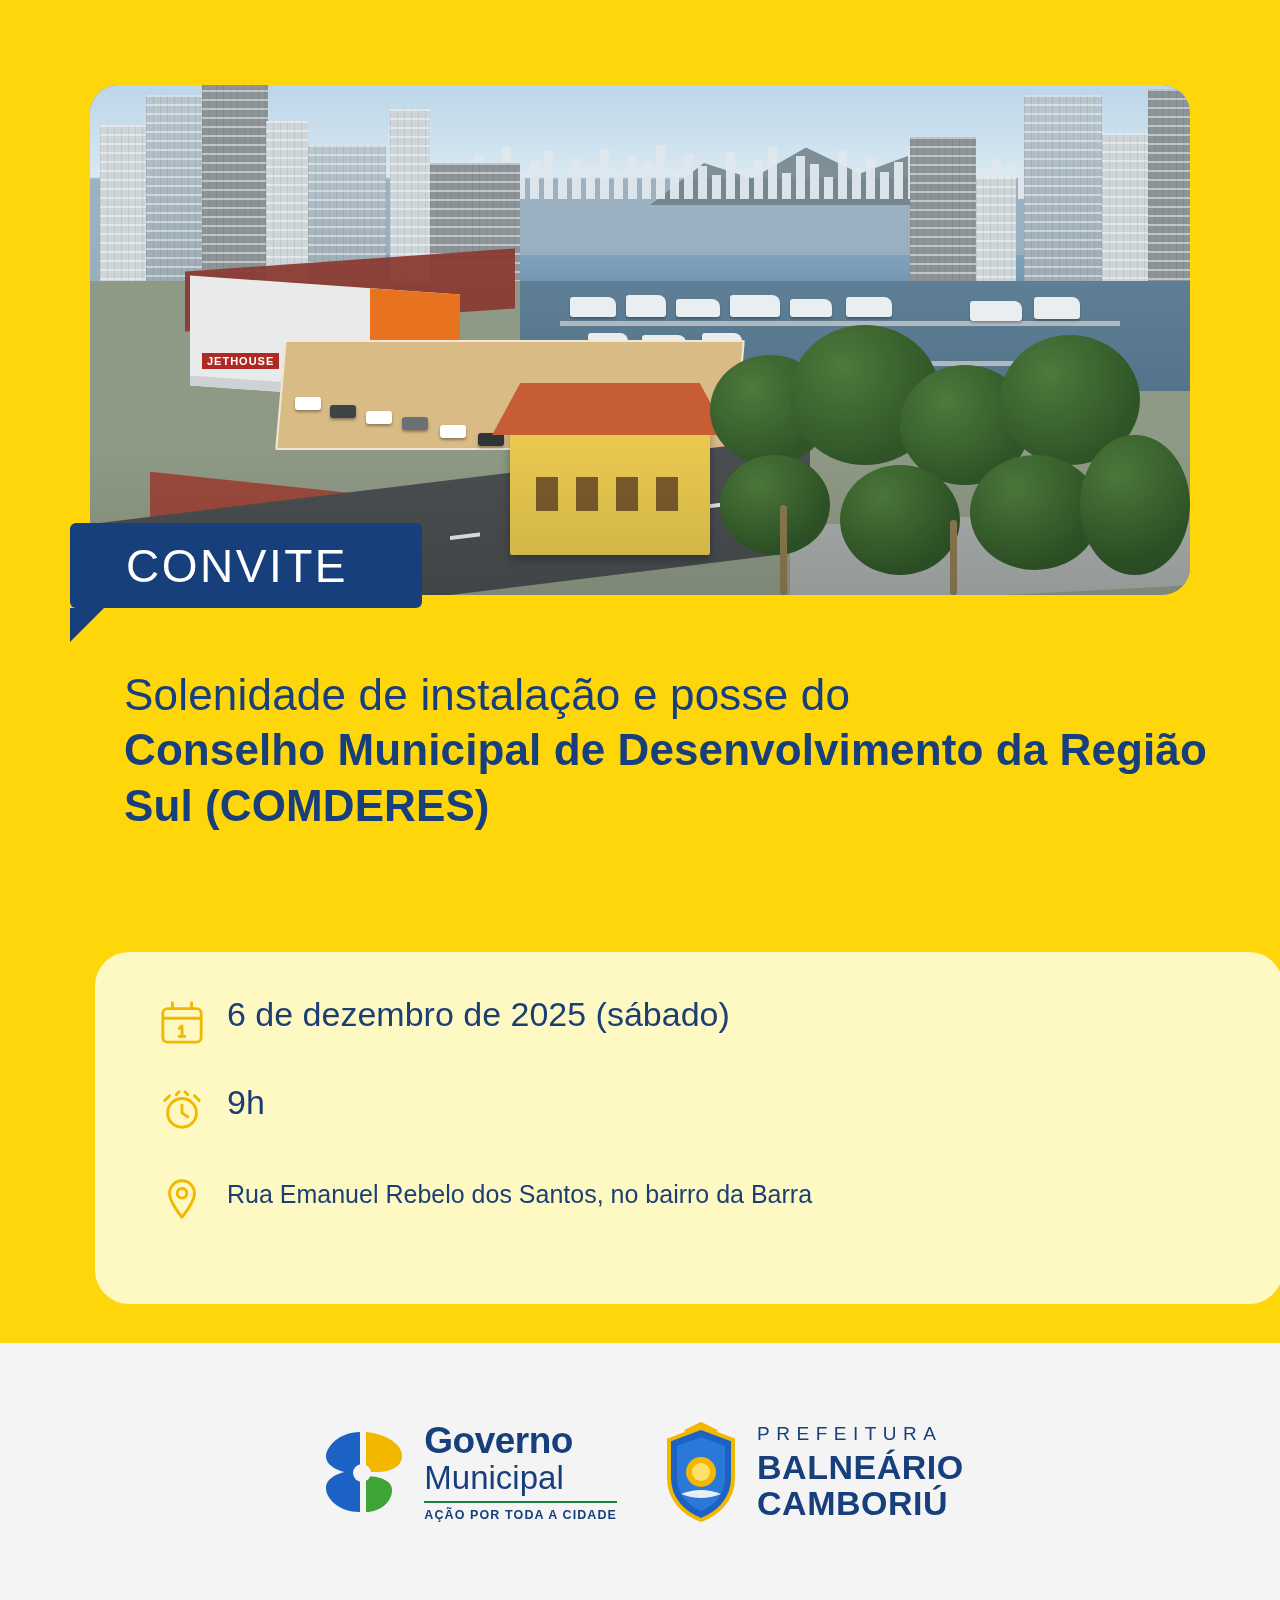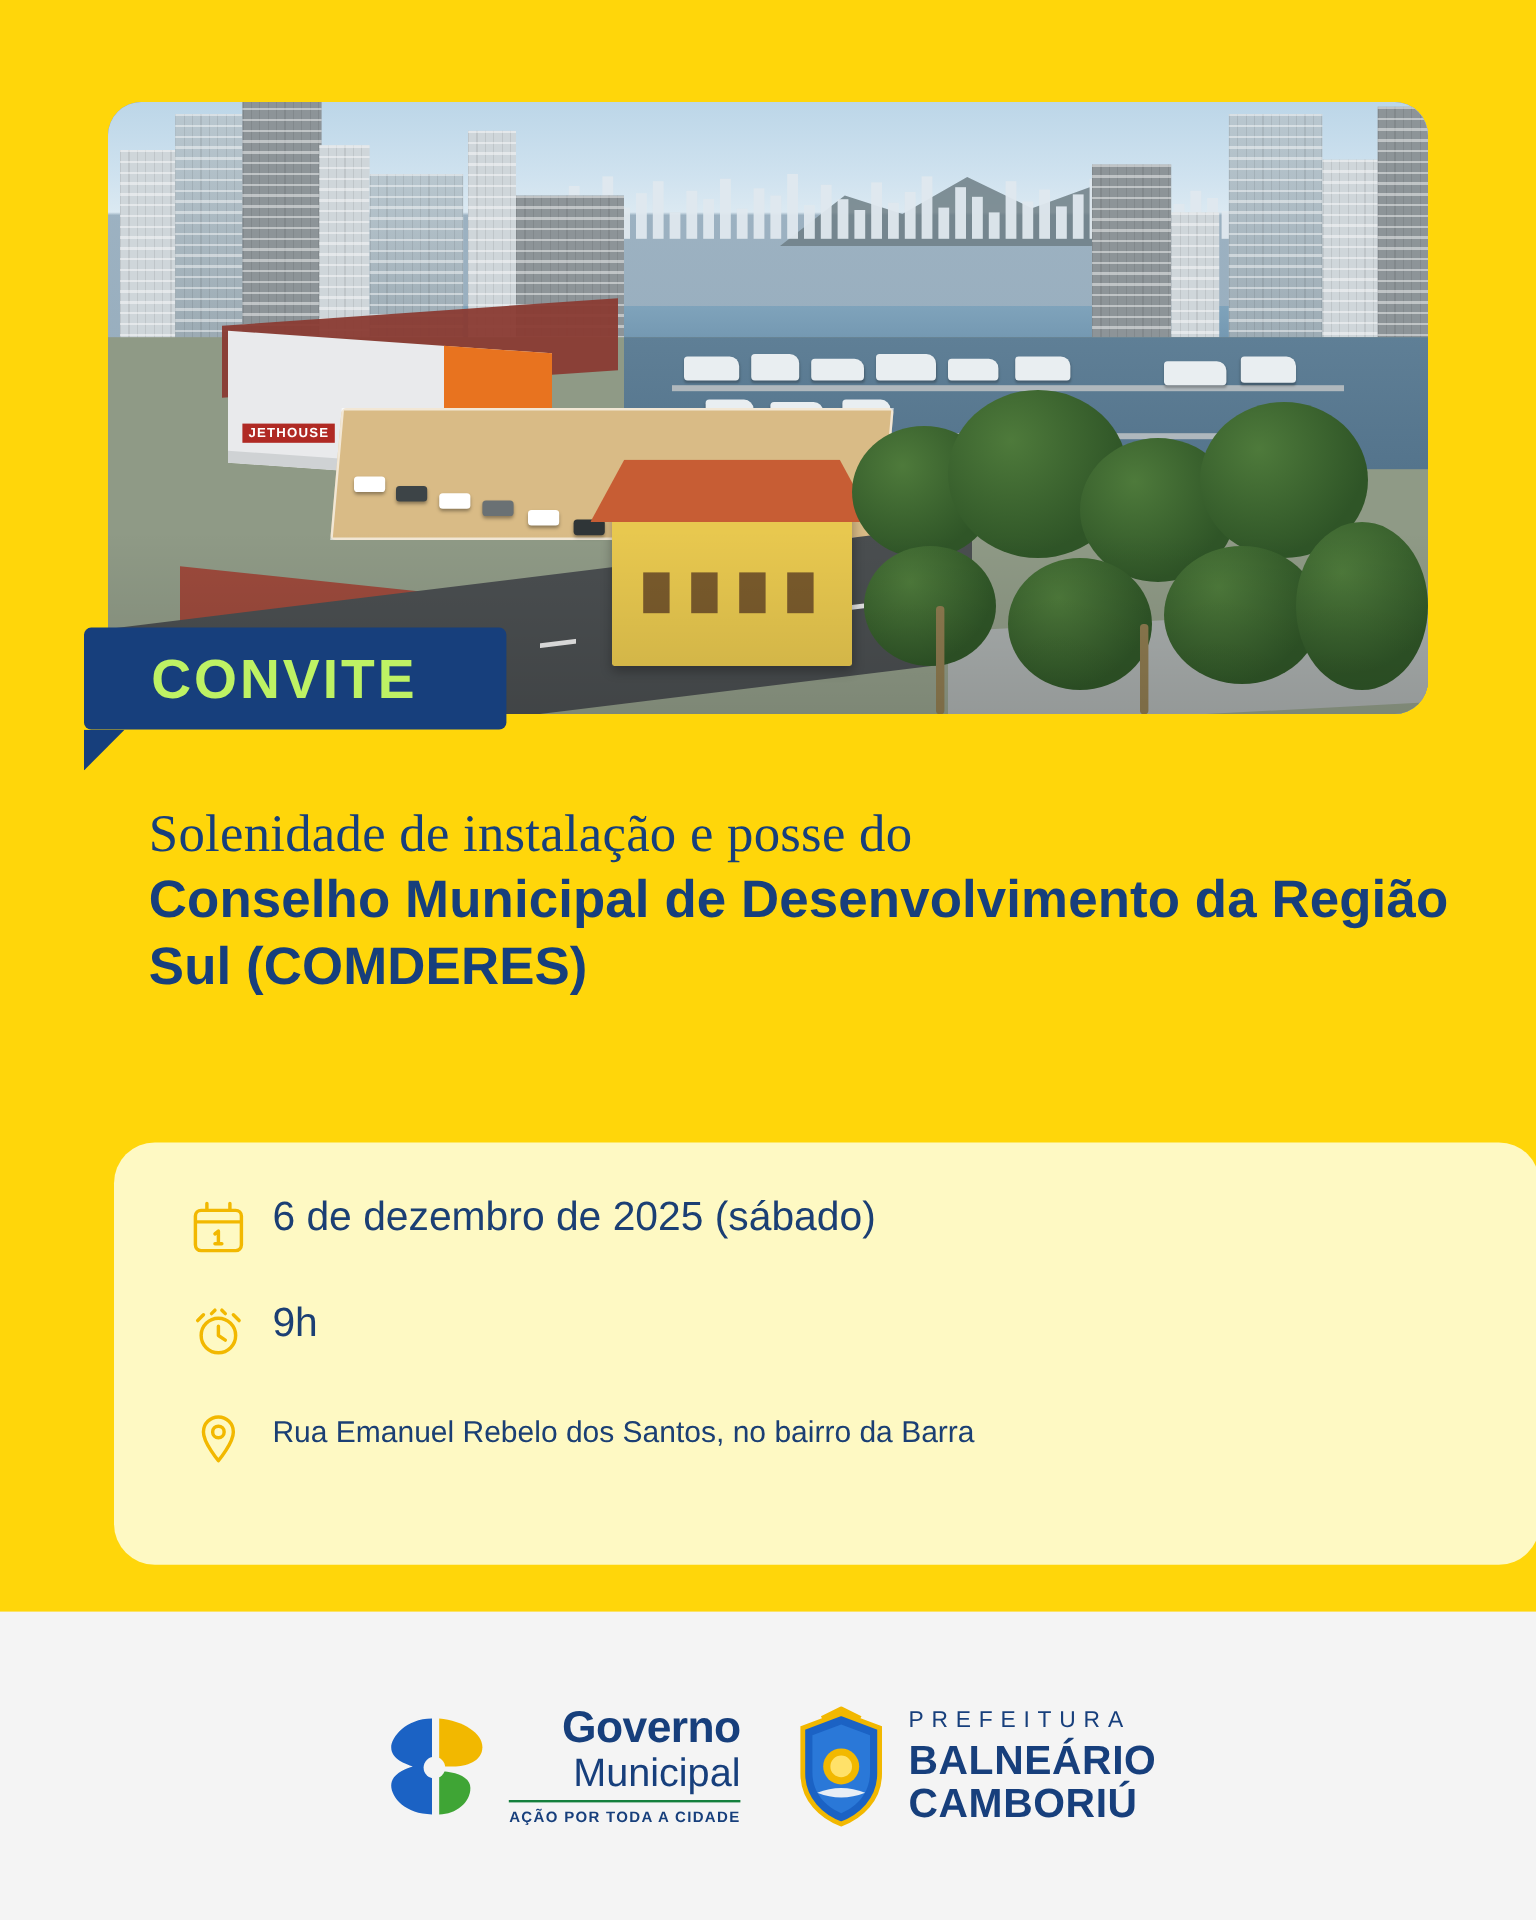--- a/index.html
+++ b/index.html
@@ -159,24 +159,24 @@
     width: 352px;
     height: 85px;
     background: #173F7C;
     border-radius: 6px;
     display: flex;
     align-items: center;
     padding-left: 56px;
     z-index: 5;
   }
   .ribbon-label {
-    color: #bef264;
+    color: #ffffff;
     font-size: 46px;
     letter-spacing: 2.5px;
-    font-weight: 700;
+    font-weight: 400;
   }
   .ribbon-tail {
     position: absolute;
     left: 70px;
     top: 608px;
     width: 34px;
     height: 34px;
     background: #173F7C;
     clip-path: polygon(0 0, 100% 0, 0 100%);
     z-index: 5;
@@ -188,21 +188,20 @@
     left: 124px;
     top: 668px;
     width: 1090px;
     color: #173F7C;
   }
   .h-line1 {
     font-size: 44px;
     font-weight: 400;
     letter-spacing: .2px;
     line-height: 1.22;
-    font-family: Liberation Serif, serif;
   }
   .h-line2 {
     font-size: 44px;
     font-weight: 700;
     line-height: 1.28;
     margin-top: 0;
     letter-spacing: .1px;
   }
 
   
@@ -255,21 +254,21 @@
     width: 100%;
     height: 257px;
     background: #F4F4F4;
     display: flex;
     align-items: center;
     justify-content: center;
     gap: 44px;
   }
   .logo-gov { display: flex; align-items: center; gap: 12px; }
   .gov-mark { position: relative; width: 96px; height: 92px; }
-  .gov-text { line-height: 1; text-align: right; }
+  .gov-text { line-height: 1; }
   .gov-text .t1 {
     font-size: 37px; font-weight: 700; color: #173F7C; letter-spacing: -.5px;
   }
   .gov-text .t2 {
     font-size: 33px; font-weight: 400; color: #173F7C; margin-top: 2px;
   }
   .gov-text .t3 {
     font-size: 12.5px; font-weight: 700; color: #173F7C; letter-spacing: 1.1px;
     margin-top: 7px; border-top: 2px solid #15803d; padding-top: 6px;
     display: inline-block;

